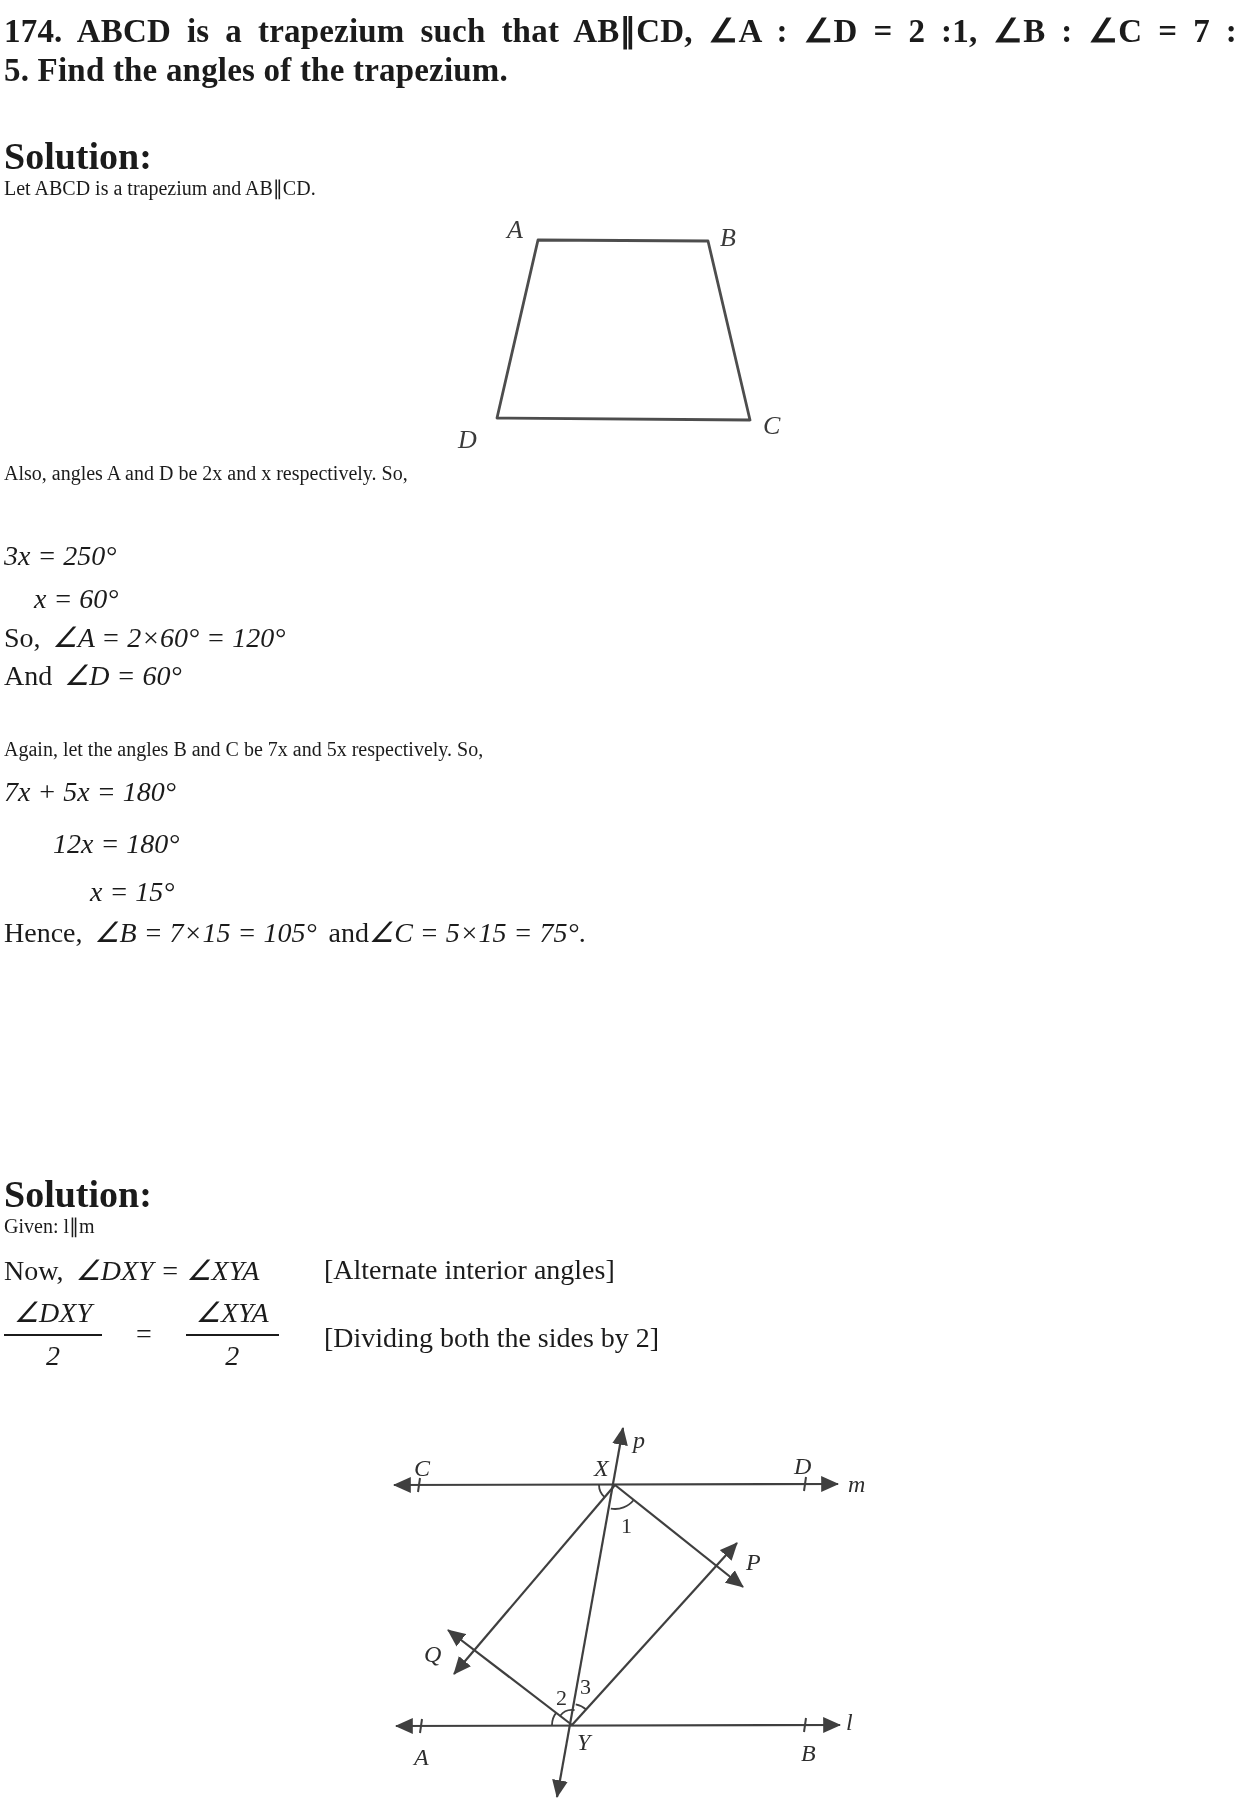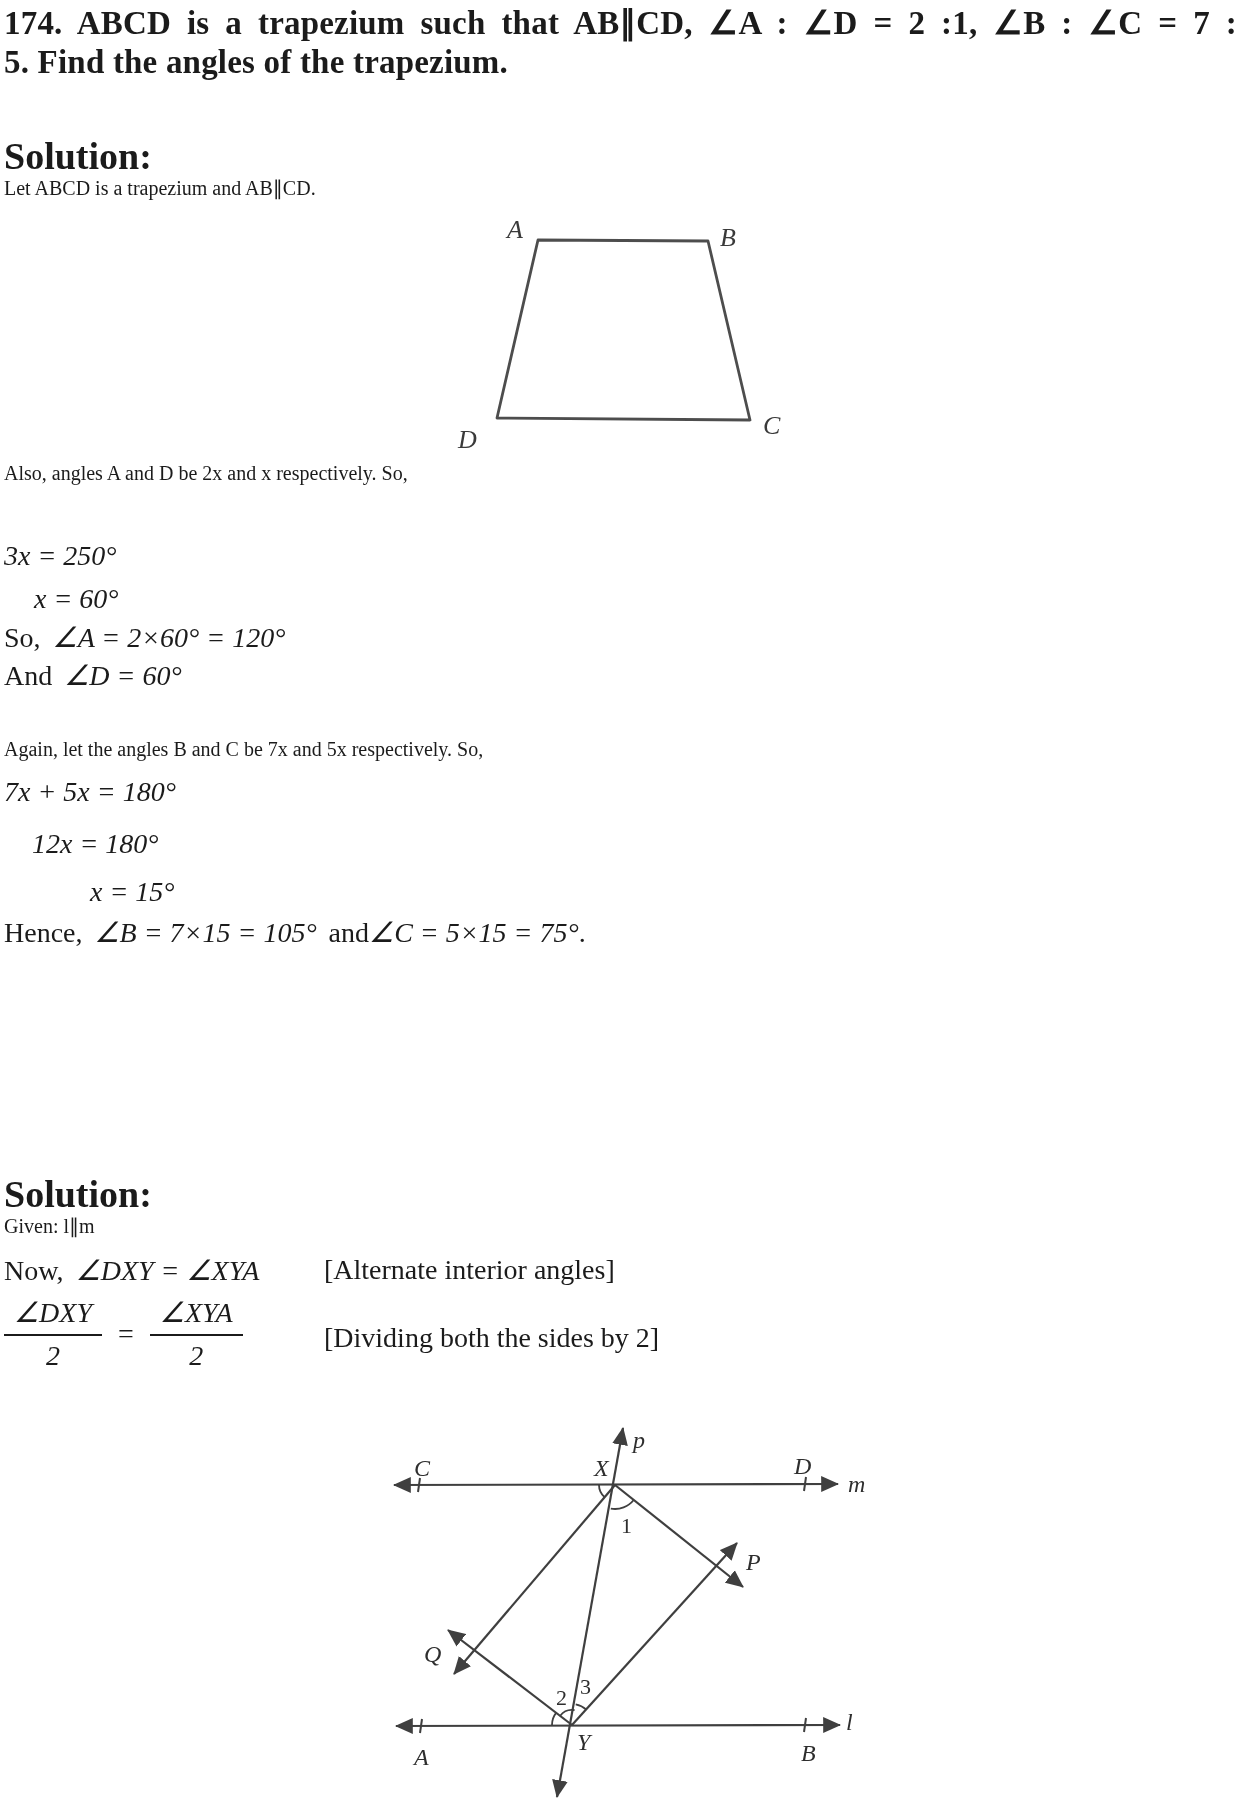--- a/index.html
+++ b/index.html
@@ -16,36 +16,36 @@
   .qtitle{font-weight:bold;font-size:33px;line-height:39px;letter-spacing:.2px;}
   .qtitle175{line-height:41px;}
   .jline{text-align:justify;text-align-last:justify;}
   .heading{font-weight:bold;font-size:38px;}
   .body{font-size:20px;}
   .mathline{font-size:28px;}
   .math{font-style:italic;}
   .rm{font-style:normal;}
   .comment-abs{position:absolute;top:0;font-style:normal;font-size:28px;white-space:nowrap;}
   .gap-sm{display:inline-block;width:12px;}
-  .fracrow{display:flex;align-items:center;font-size:28px;}
+  .fracrow{display:flex;align-items:center;font-size:28px;gap:18px;}
   .frac{display:inline-block;text-align:center;font-style:italic;}
   .frac .num{display:block;padding:0 10px 5px;border-bottom:2px solid #1b1b1b;}
   .frac .den{display:block;padding-top:4px;}
   .fraceq{margin:0 16px;font-style:normal;}
   svg text{font-family:"Liberation Serif", serif;}
   .figlabel{font-style:italic;font-size:24px;fill:#2e2e2e;}
   .fignum{font-style:normal;font-size:22px;fill:#2e2e2e;}
   .traplabel{font-style:italic;font-size:26px;fill:#3a3a3a;}
 </style>
 </head>
 <body>
 
 <div class="page">
 
-  <div class="abs qtitle" style="top:4px;">
+  <div class="abs qtitle" style="top:12px;">
     <div class="jline">174. ABCD is a trapezium such that AB∥CD, ∠A : ∠D = 2 :1, ∠B : ∠C = 7 :</div>
     <div>5. Find the angles of the trapezium.</div>
   </div>
 
   <div class="abs heading" style="top:134px;">Solution:</div>
 
   <div class="abs body" style="top:176px;">Let ABCD is a trapezium and AB∥CD.</div>
 
   <svg style="position:absolute;left:415px;top:196px;" width="395" height="258" viewBox="0 0 395 258">
     <polygon points="123,44 293,45 335,224 82,222" fill="none" stroke="#4d4d4d" stroke-width="2.8" stroke-linejoin="round"></polygon>
@@ -74,21 +74,21 @@
     <span class="rm">And</span><span class="gap-sm"></span><span class="math">∠D = 60°</span>
   </div>
 
   <div class="abs body" style="top:738px;">Again, let the angles B and C be 7x and 5x respectively. So,</div>
 
   <div class="abs mathline" style="top:776px;">
     <span class="math">7x + 5x = 180°</span>
   </div>
 
   <div class="abs mathline" style="top:828px;">
-    <span class="math" style="margin-left:28px;">12x = 180°</span>
+    <span class="math" style="margin-left:49px;">12x = 180°</span>
   </div>
 
   <div class="abs mathline" style="top:876px;">
     <span class="math" style="margin-left:86px;">x = 15°</span>
   </div>
 
   <div class="abs mathline" style="top:916px;">
     <span class="rm">Hence,</span><span class="gap-sm"></span><span class="math">∠B = 7×15 = 105°</span><span class="gap-sm"></span><span class="rm">and</span><span class="math">∠C = 5×15 = 75°</span><span class="rm">.</span>
   </div>
 

